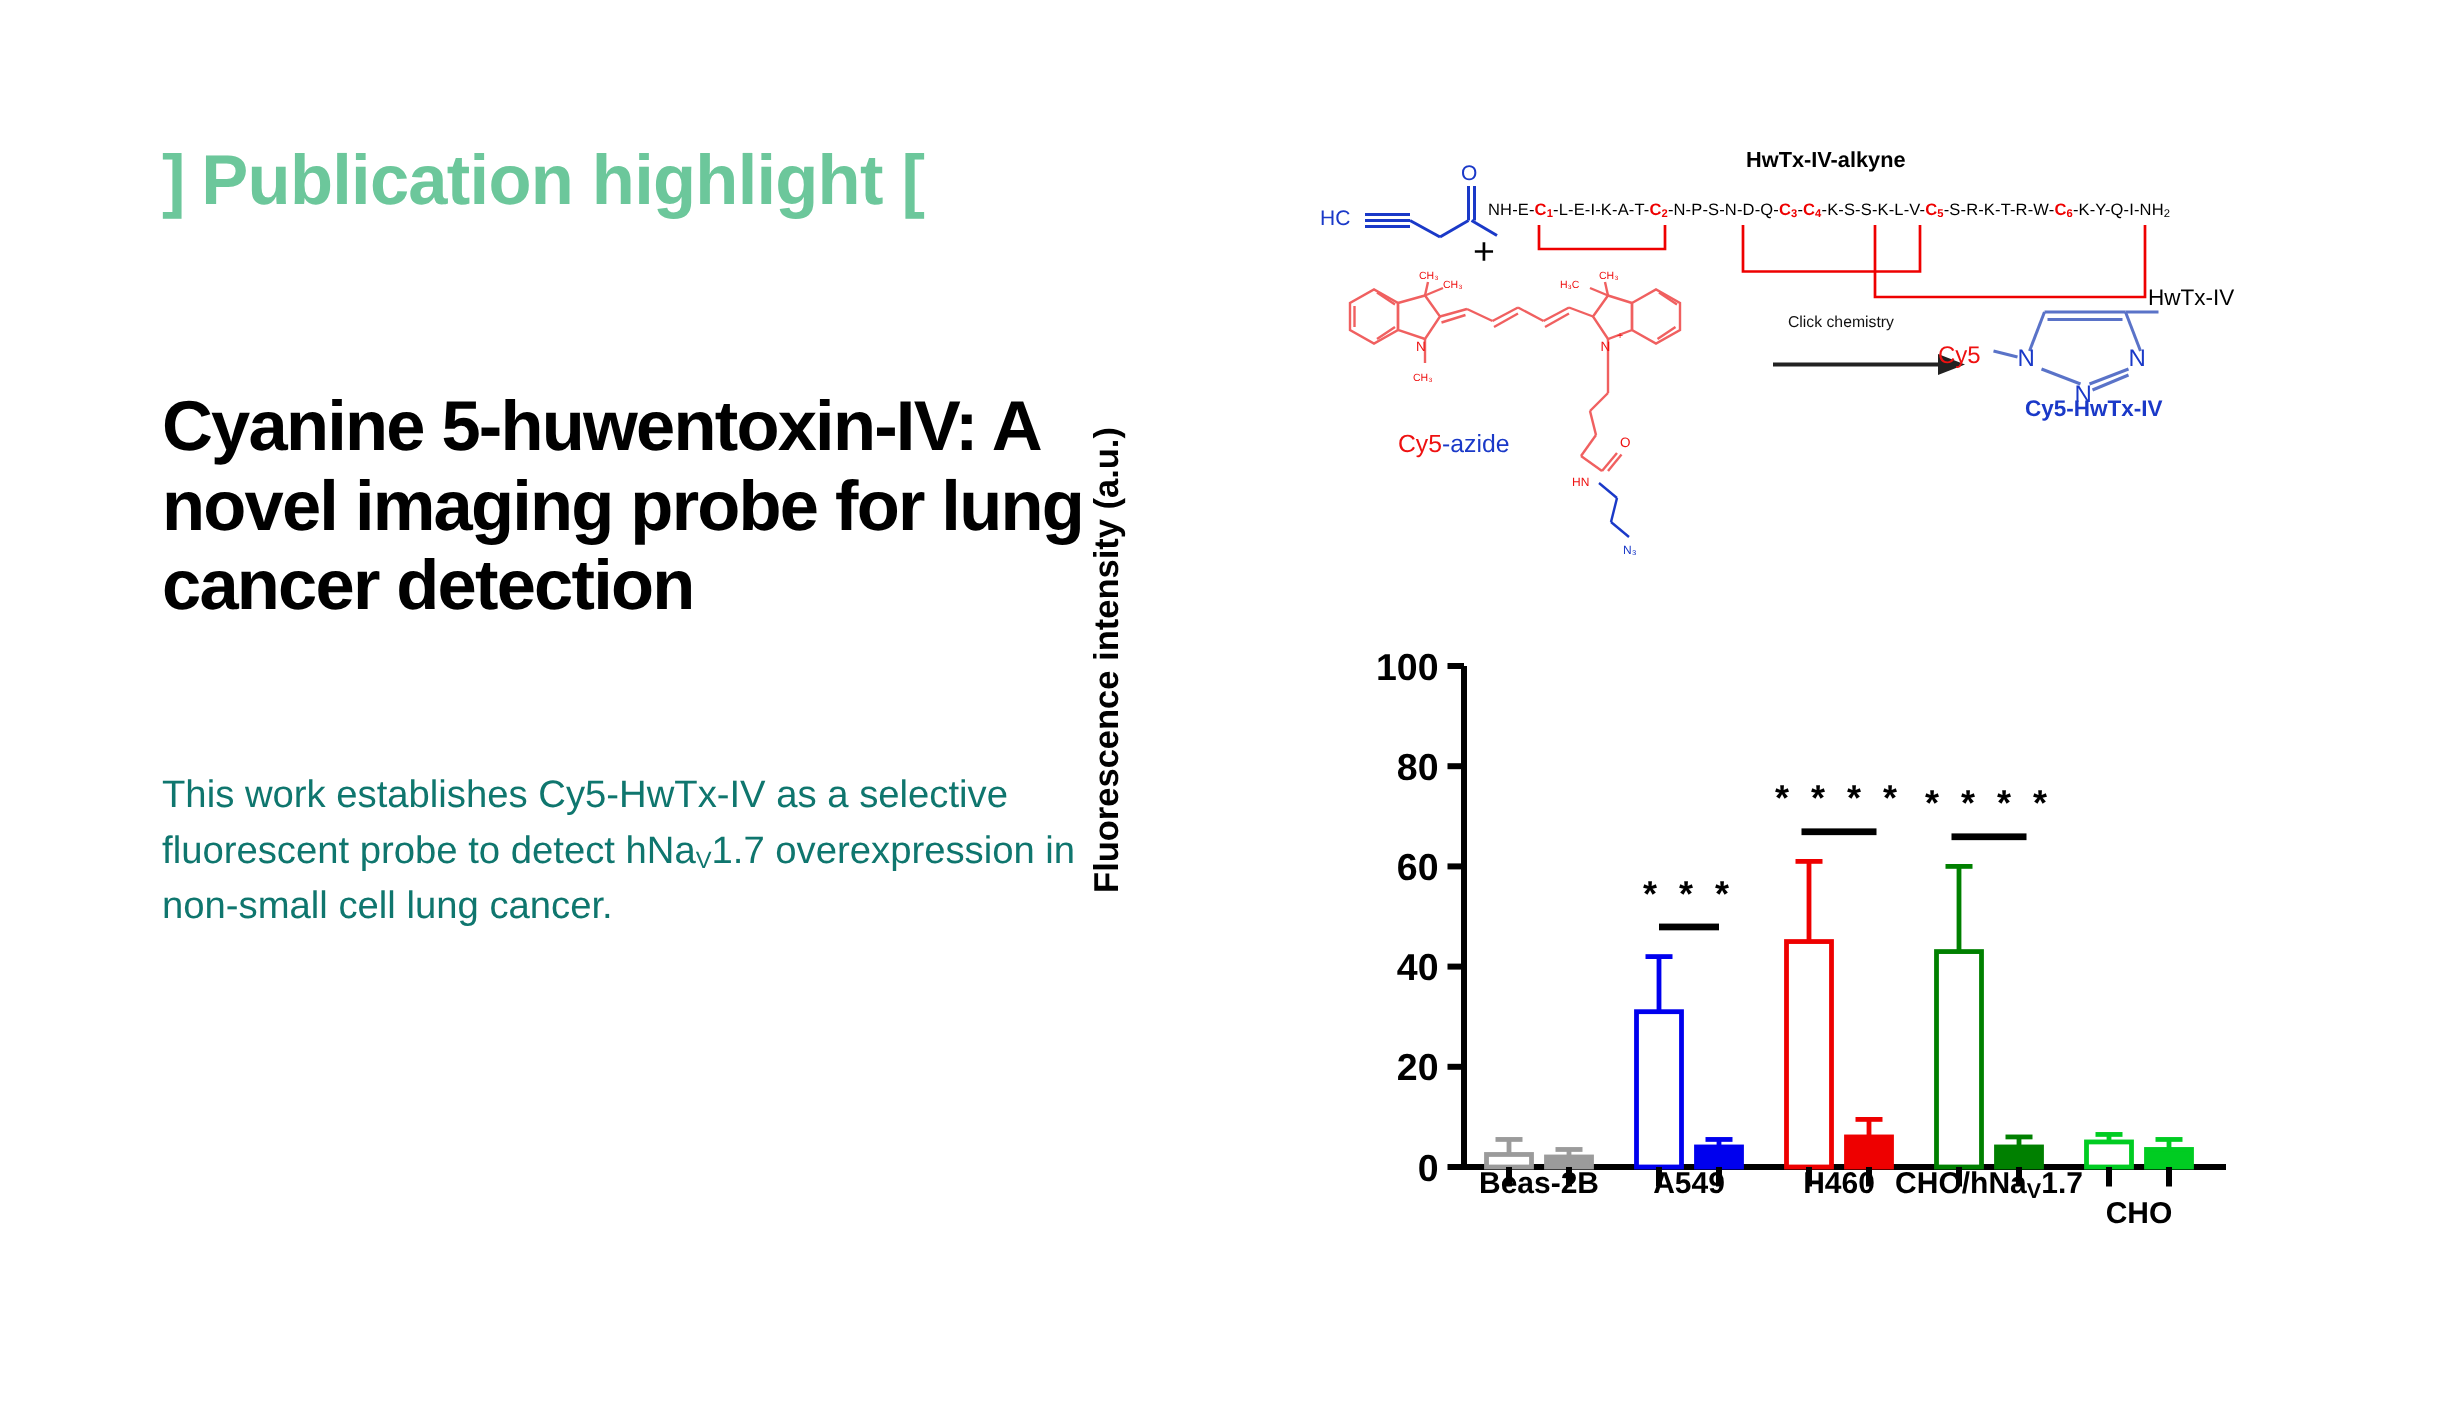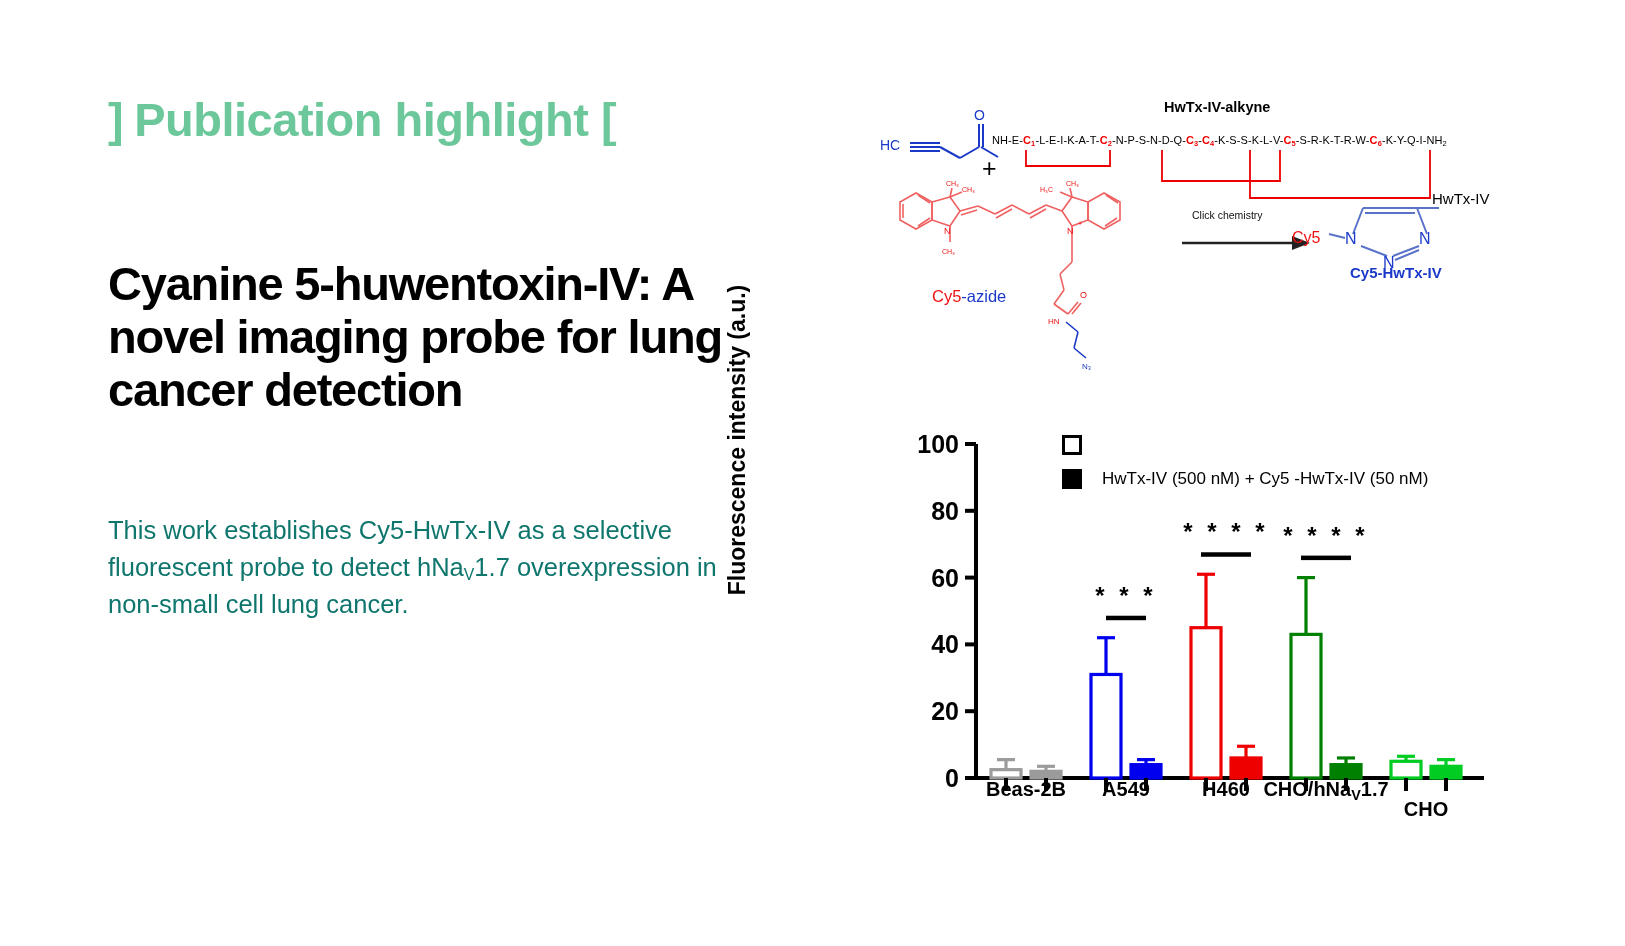--- a/index.html
+++ b/index.html
@@ -290,30 +290,20 @@
 
     <div class="hwtx-iv-label">HwTx-IV</div>
     <div class="cy5-label">Cy5</div>
     <div class="product-label">Cy5-HwTx-IV</div>
   </div>
 
   <div class="chart-wrap">
 
     <div class="ylabel">Fluorescence intensity (a.u.)</div>
 
-    <div class="legend">
-      <div class="legend-row">
-        <span class="swatch-open"></span>
-        <span class="legend-text"></span>
-      </div>
-      <div class="legend-row">
-        <span class="swatch-fill"></span>
-        <span class="legend-text">HwTx-IV (500 nM) + Cy5 -HwTx-IV (50 nM)</span>
-      </div>
-    </div>
 
     <svg id="plot" width="600" height="400" style="position:absolute;left:0;top:0;">
         <line x1="92" y1="32" x2="92" y2="366" stroke="#000" stroke-width="4"></line>
         <line x1="92" y1="366" x2="604" y2="366" stroke="#000" stroke-width="4"></line>
         <line x1="81" y1="366" x2="92" y2="366" stroke="#000" stroke-width="4"></line>
         <text x="75" y="375" text-anchor="end" font-size="25" font-weight="bold" font-family="Liberation Sans, sans-serif" fill="#000">0</text>
         <line x1="81" y1="299.2" x2="92" y2="299.2" stroke="#000" stroke-width="4"></line>
         <text x="75" y="308.2" text-anchor="end" font-size="25" font-weight="bold" font-family="Liberation Sans, sans-serif" fill="#000">20</text>
         <line x1="81" y1="232.4" x2="92" y2="232.4" stroke="#000" stroke-width="4"></line>
         <text x="75" y="241.4" text-anchor="end" font-size="25" font-weight="bold" font-family="Liberation Sans, sans-serif" fill="#000">40</text>

